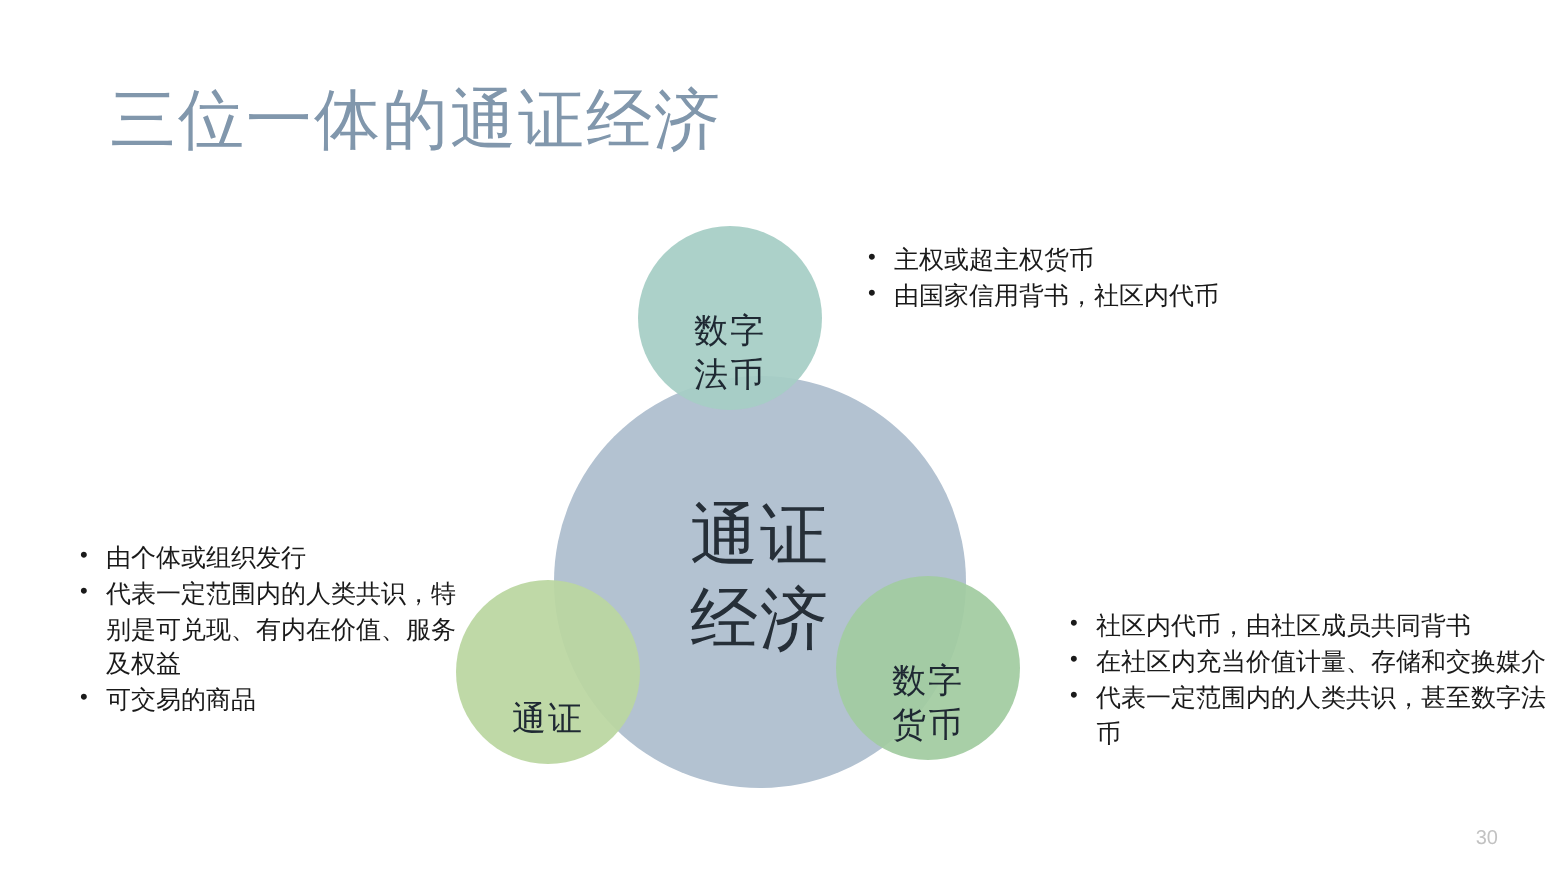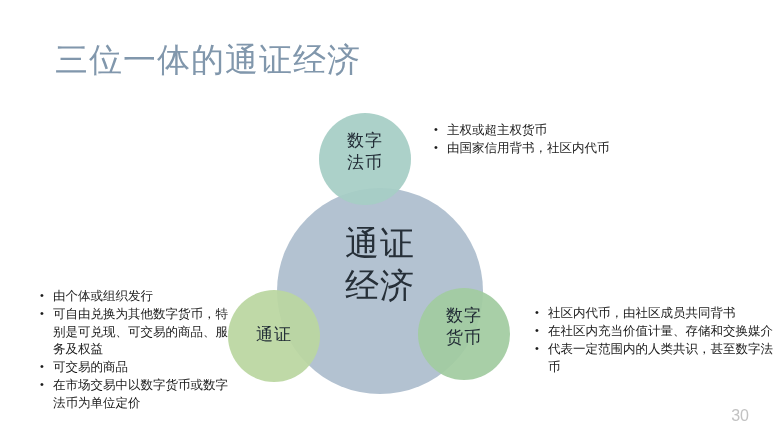--- a/index.html
+++ b/index.html
@@ -76,20 +76,21 @@
   }
 
   .venn-label {
     position: absolute;
     text-align: center;
     color: #1f2933;
     font-weight: 400;
     letter-spacing: 1px;
     line-height: 1.15;
     white-space: pre-line;
+    margin-top: 25px;
   }
 
   #label-center {
     left: 277px;
     top: 222px;
     width: 206px;
     font-size: 34px;
     line-height: 42px;
     color: #262f38;
   }
@@ -144,30 +145,30 @@
     top: 122px;
     width: 248px;
   }
   #bullets-bottom-right {
     left: 533px;
     top: 305px;
     width: 250px;
   }
   #bullets-left {
     left: 38px;
-    top: 288px;
+    top: 271px;
     width: 200px;
   }
 
   
   #page-number {
     position: absolute;
     right: 28px;
     bottom: 12px;
-    font-size: 16px;
+    font-size: 10px;
     color: #c2c2c2;
   }
 </style>
 </head>
 <body>
 
 <div id="slide">
 
   <div id="slide-title">三位一体的通证经济</div>
 
@@ -192,20 +193,19 @@
     </ul>
 
   <ul class="bullet-list" id="bullets-bottom-right">
       <li>社区内代币，由社区成员共同背书</li>
       <li>在社区内充当价值计量、存储和交换媒介</li>
       <li>代表一定范围内的人类共识，甚至数字法币</li>
     </ul>
 
   <ul class="bullet-list" id="bullets-left">
       <li>由个体或组织发行</li>
-      <li>可自由兑换为其他数字货币，特别是可兑现、可交易的商品、服务及权益</li>
+      <li>代表一定范围内的人类共识，特别是可兑现、有内在价值、服务及权益</li>
       <li>可交易的商品</li>
-      <li>在市场交易中以数字货币或数字法币为单位定价</li>
     </ul>
 
   <div id="page-number">30</div>
 
 </div>
 
 </body></html>

